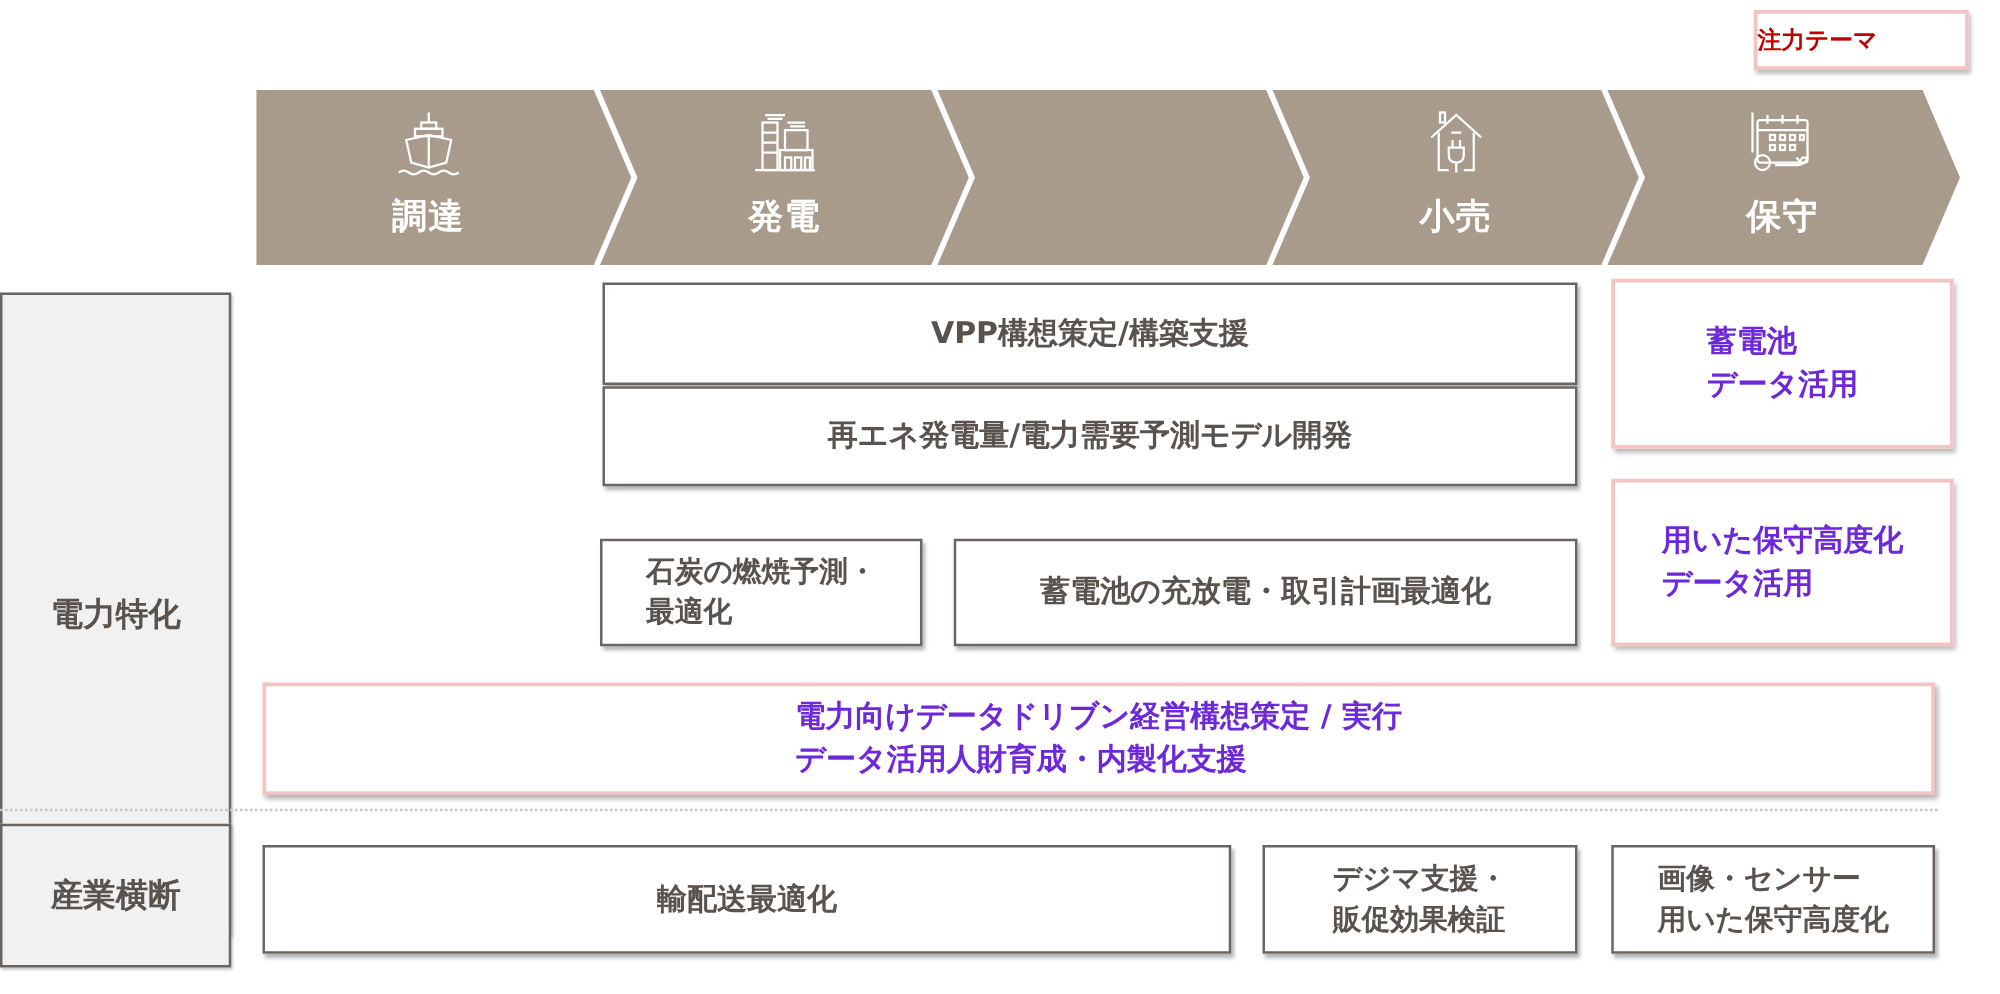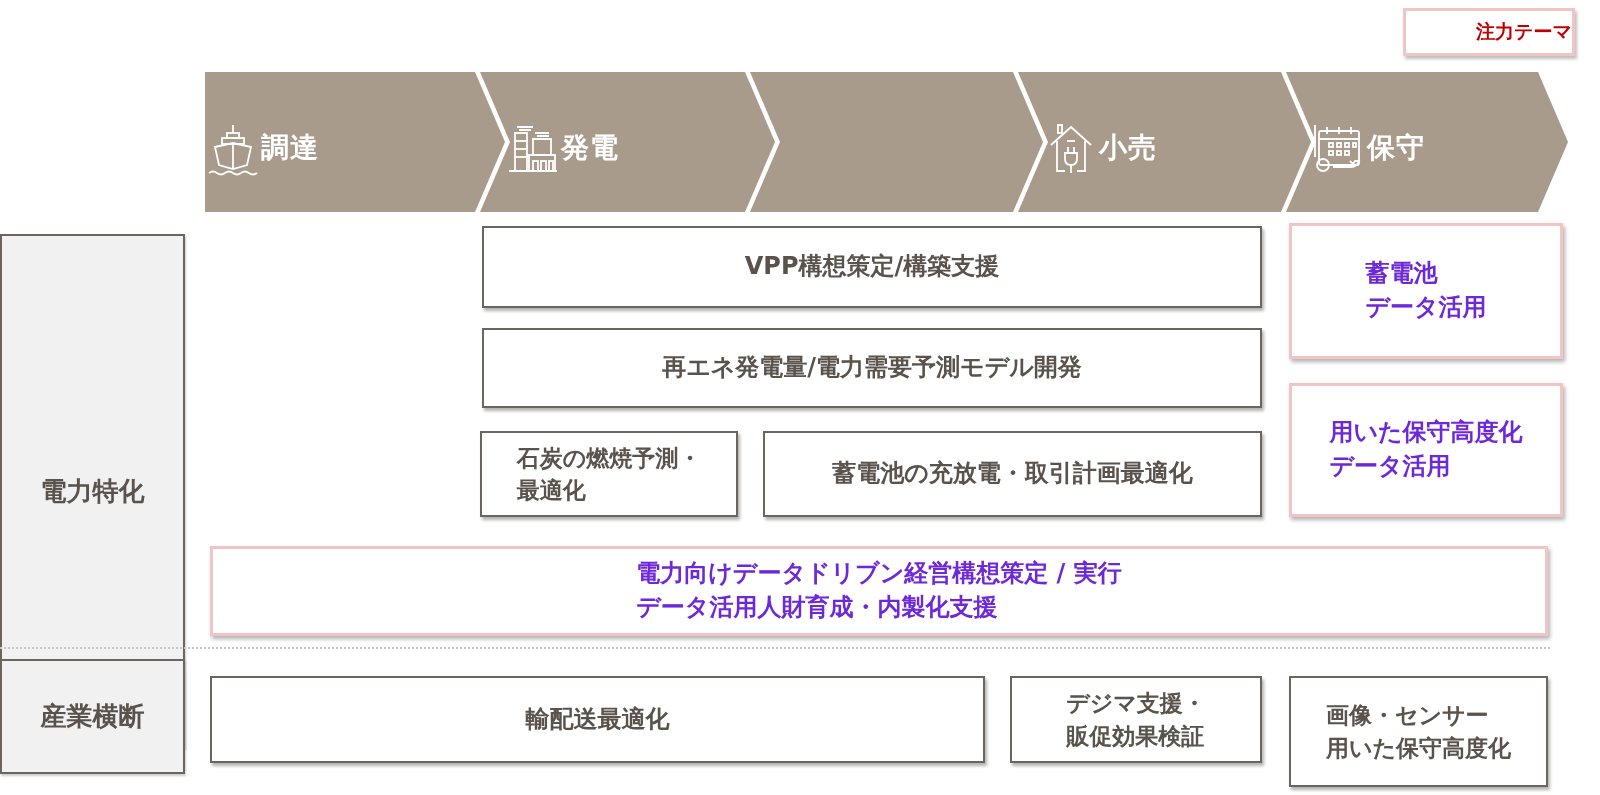--- a/index.html
+++ b/index.html
@@ -3,28 +3,28 @@
 <meta charset="utf-8">
 <style>
   * { box-sizing: border-box; margin: 0; padding: 0; }
   html, body { width: 1600px; height: 795px; background: #ffffff; overflow: hidden; }
   body { position: relative; font-family: "DejaVu Sans", "Liberation Sans", sans-serif; color: #5a524c; }
 
   .legend {
     position: absolute; left: 1403px; top: 8px; width: 172px; height: 48px;
     border: 3px solid #f3c4c4; background: #fff;
     box-shadow: 2px 3px 3px rgba(0,0,0,0.25);
-    display: flex; align-items: center; justify-content: flex-end;
+    display: flex; align-items: center; justify-content: flex-start;
     color: #c00000; font-weight: bold; font-size: 19px;
   }
 
   .chevron-row { position: absolute; left: 205px; top: 72px; width: 1395px; height: 140px; }
   .chevron-row svg.bg { position: absolute; left: 0; top: 0; }
   .stage {
-    position: absolute; top: 0; height: 140px; display: flex; flex-direction: row;
+    position: absolute; top: 0; height: 140px; display: flex; flex-direction: column;
     align-items: center; justify-content: flex-start;
   }
   .stage .icon { margin-top: 14px; width: 56px; height: 56px; }
   .stage .label { margin-top: 12px; color: #ffffff; font-weight: bold; font-size: 28px; letter-spacing: 1px; }
 
   .cat {
     position: absolute; left: 0; width: 185px; background: #f1f1f1;
     border: 2px solid #6b6560;
     box-shadow: 1px 2px 2px rgba(0,0,0,0.2);
     display: flex; align-items: center; justify-content: center;
@@ -137,21 +137,21 @@
 <div class="cat" style="top:234px; height:514px;">
   <span>電力特化</span>
 </div>
 <div class="cat" style="top:659px; height:115px;">
   <span>産業横断</span>
 </div>
 
 <div class="box" style="left:482px; top:226px; width:780px; height:82px;">
   <span>VPP構想策定/構築支援</span>
 </div>
-<div class="box" style="left:482px; top:328px; width:780px; height:80px;">
+<div class="box" style="left:482px; top:309px; width:780px; height:80px;">
   <span>再エネ発電量/電力需要予測モデル開発</span>
 </div>
 <div class="box" style="left:480px; top:431px; width:258px; height:86px; font-size:23px;">
   <div>
     <span class="line">石炭の燃焼予測・</span>
     <span class="line">最適化</span>
   </div>
 </div>
 <div class="box" style="left:763px; top:431px; width:499px; height:86px;">
   <span>蓄電池の充放電・取引計画最適化</span>
@@ -181,18 +181,18 @@
 
 <div class="box" style="left:210px; top:676px; width:775px; height:87px;">
   <span>輸配送最適化</span>
 </div>
 <div class="box" style="left:1010px; top:676px; width:252px; height:87px; font-size:23px;">
   <div>
     <span class="line">デジマ支援・</span>
     <span class="line">販促効果検証</span>
   </div>
 </div>
-<div class="box" style="left:1289px; top:676px; width:259px; height:111px; font-size:23px;">
+<div class="box" style="left:1289px; top:676px; width:259px; height:87px; font-size:23px;">
   <div>
     <span class="line">画像・センサー</span>
     <span class="line">用いた保守高度化</span>
   </div>
 </div>
 
 </body></html>

